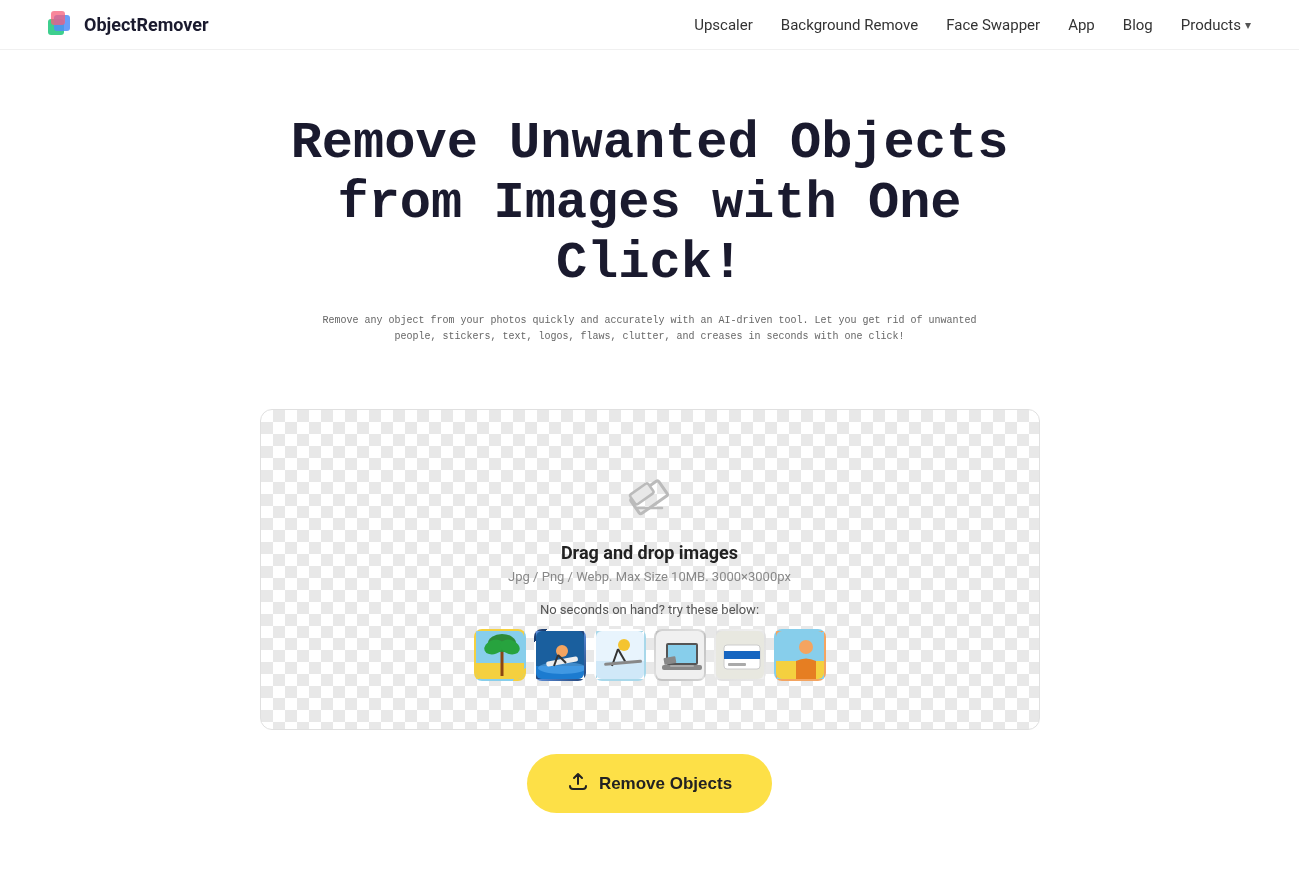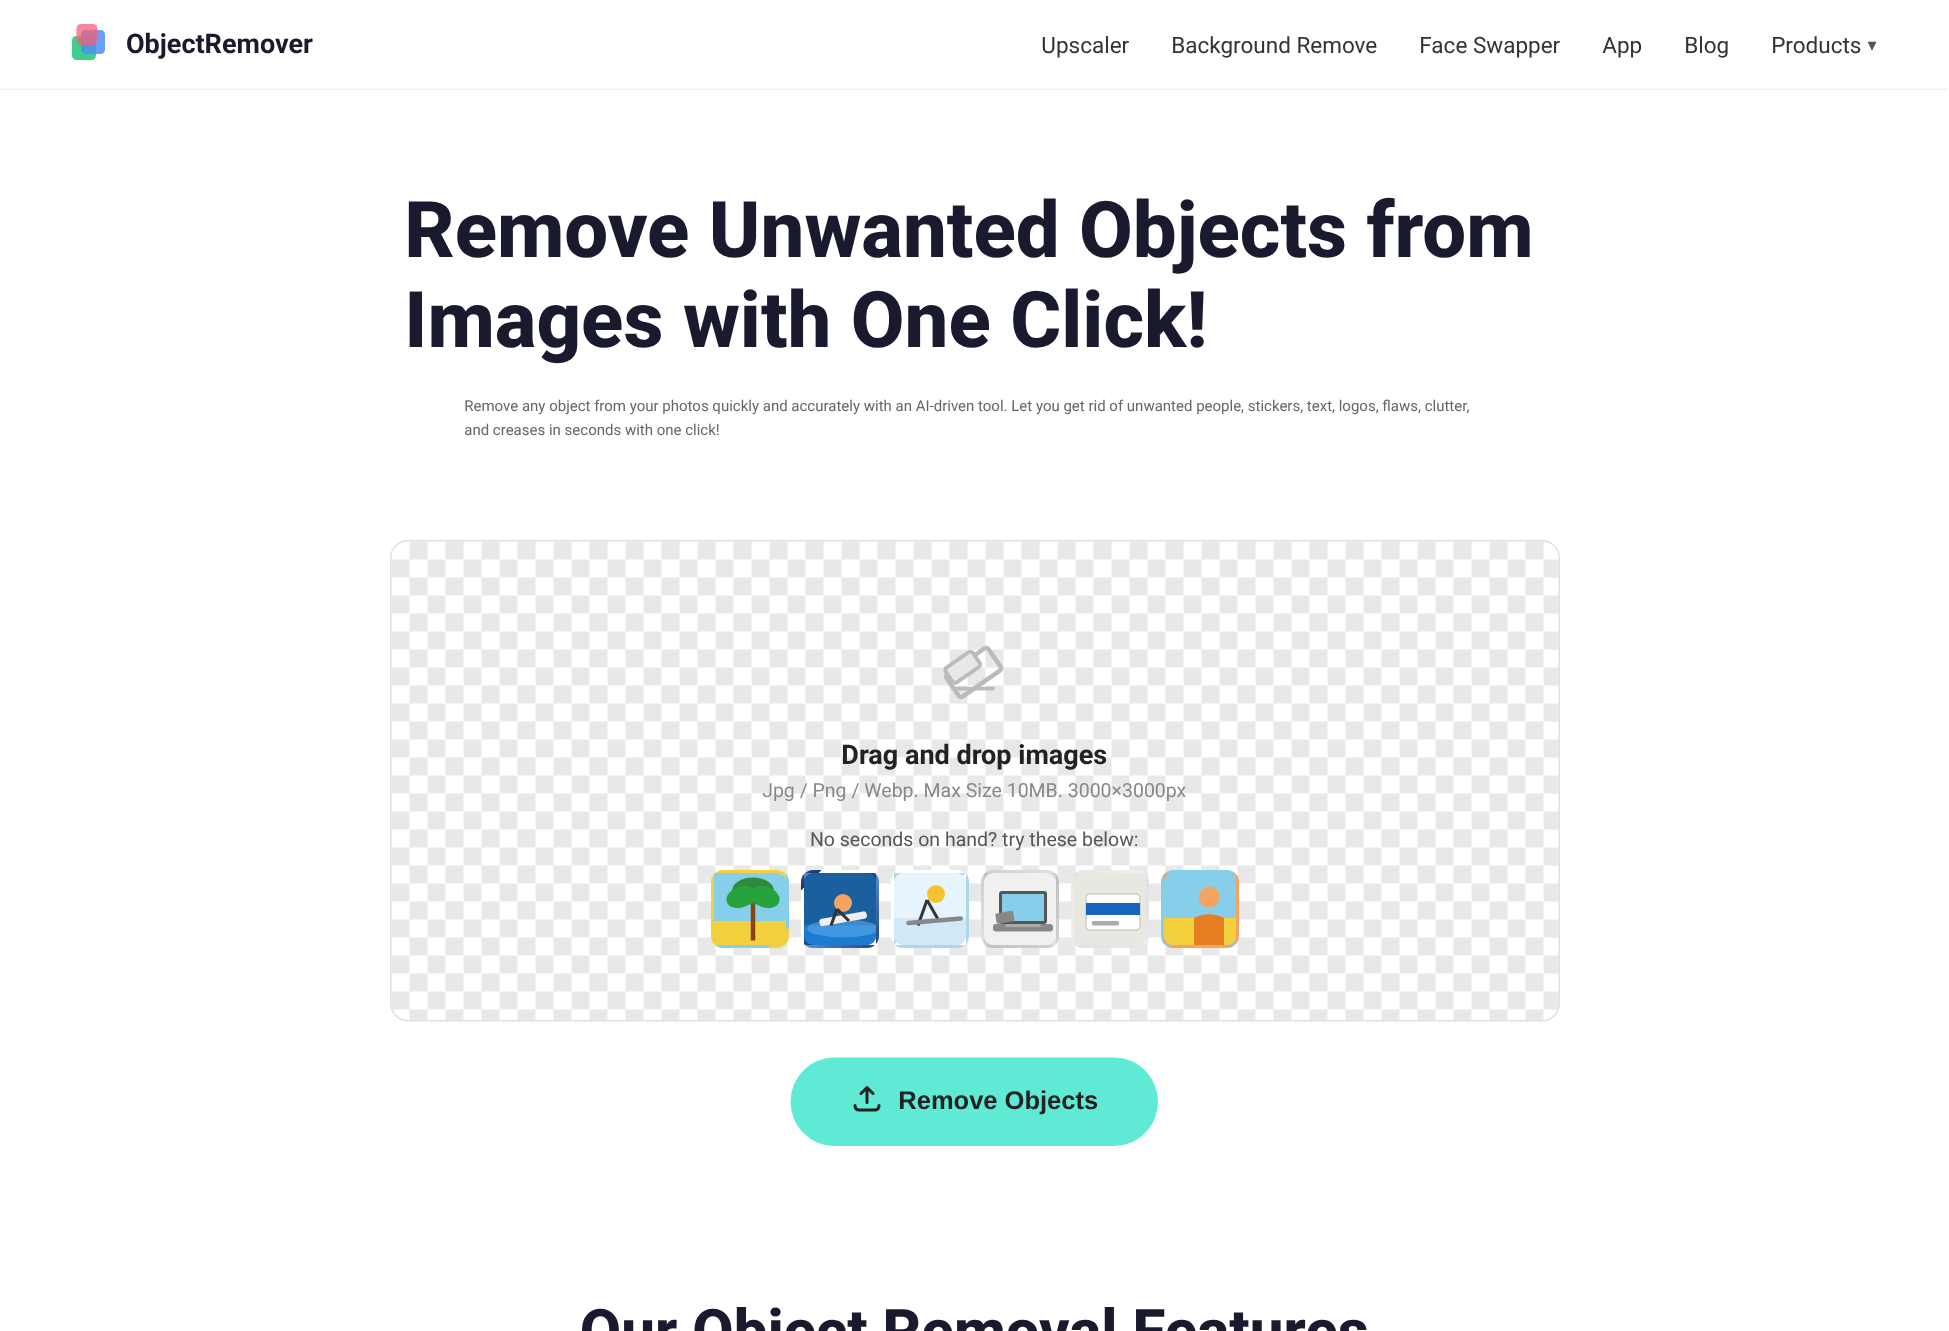--- a/index.html
+++ b/index.html
@@ -4,21 +4,21 @@
   <style>
     * { margin: 0; padding: 0; box-sizing: border-box; }
     body { font-family: -apple-system, BlinkMacSystemFont, 'Segoe UI', Roboto, sans-serif; background: #fff; color: #1a1a2e; }
 
     
     nav {
       display: flex;
       align-items: center;
       justify-content: space-between;
       padding: 0 48px;
-      height: 60px;
+      height: 50px;
       border-bottom: 1px solid #f0f0f0;
     }
     .nav-logo {
       display: flex;
       align-items: center;
       gap: 8px;
       text-decoration: none;
       color: #1a1a2e;
       font-weight: 700;
       font-size: 18px;
@@ -44,21 +44,23 @@
       align-items: center;
       gap: 4px;
     }
     .chevron-down {
       font-size: 12px;
       color: #555;
     }
 
     
     .hero {
+      text-align: center;
       padding: 64px 20px 32px;
+      font-family: Liberation Mono, monospace;
     }
     .hero h1 {
       font-size: 52px;
       font-weight: 800;
       color: #1a1a2e;
       line-height: 1.15;
       max-width: 760px;
       margin: 0 auto 20px;
     }
     .hero p {
@@ -126,21 +128,21 @@
     .thumb-laptop { background: linear-gradient(135deg, #c0c0c0 0%, #e0e0e0 100%); }
     .thumb-card { background: linear-gradient(135deg, #e0e0e0 0%, #f0f0f0 100%); }
     .thumb-person { background: linear-gradient(135deg, #f4a460 50%, #87ceeb 50%); }
 
     
     .cta-wrapper {
       text-align: center;
       margin-bottom: 60px;
     }
     .cta-btn {
-      background: #5eead4;
+      background: #fde047;
       color: #222;
       border: none;
       border-radius: 50px;
       padding: 16px 40px;
       font-size: 17px;
       font-weight: 600;
       cursor: pointer;
       display: inline-flex;
       align-items: center;
       gap: 10px;

